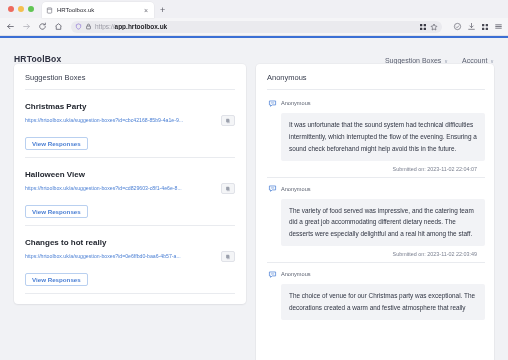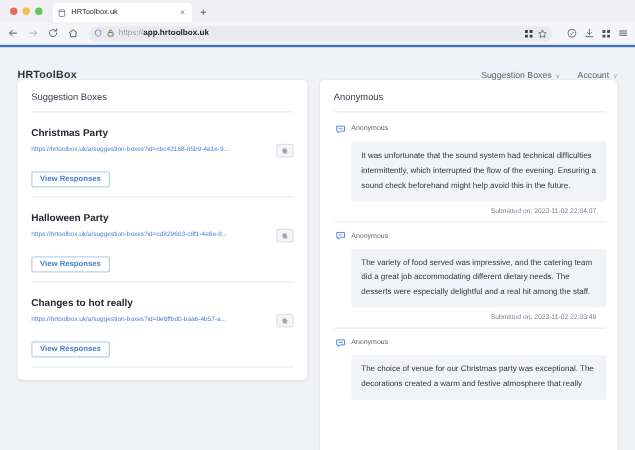--- a/index.html
+++ b/index.html
@@ -326,21 +326,21 @@
                 <rect x="3" y="2" width="8" height="9" rx="1" fill="#9ba0ac" stroke="none"></rect>
               </svg>
             </span>
           </div>
           <span class="view-btn">View Responses</span>
         </div>
 
         <div class="hr tight"></div>
 
         <div>
-          <div class="box-name">Halloween Party</div>
+          <div class="box-name">Halloween View</div>
           <div class="link-row">
             <span class="box-link">https://hrtoolbox.uk/a/suggestion-boxes?id=cd829603-c8f1-4e6e-8...</span>
             <span class="copy-btn">
               <svg width="6" height="6" viewBox="0 0 16 16" fill="none">
                 <rect x="5" y="5" width="8" height="9" rx="1" fill="#c9ccd4"></rect>
                 <rect x="3" y="2" width="8" height="9" rx="1" fill="#9ba0ac"></rect>
               </svg>
             </span>
           </div>
           <span class="view-btn">View Responses</span>

